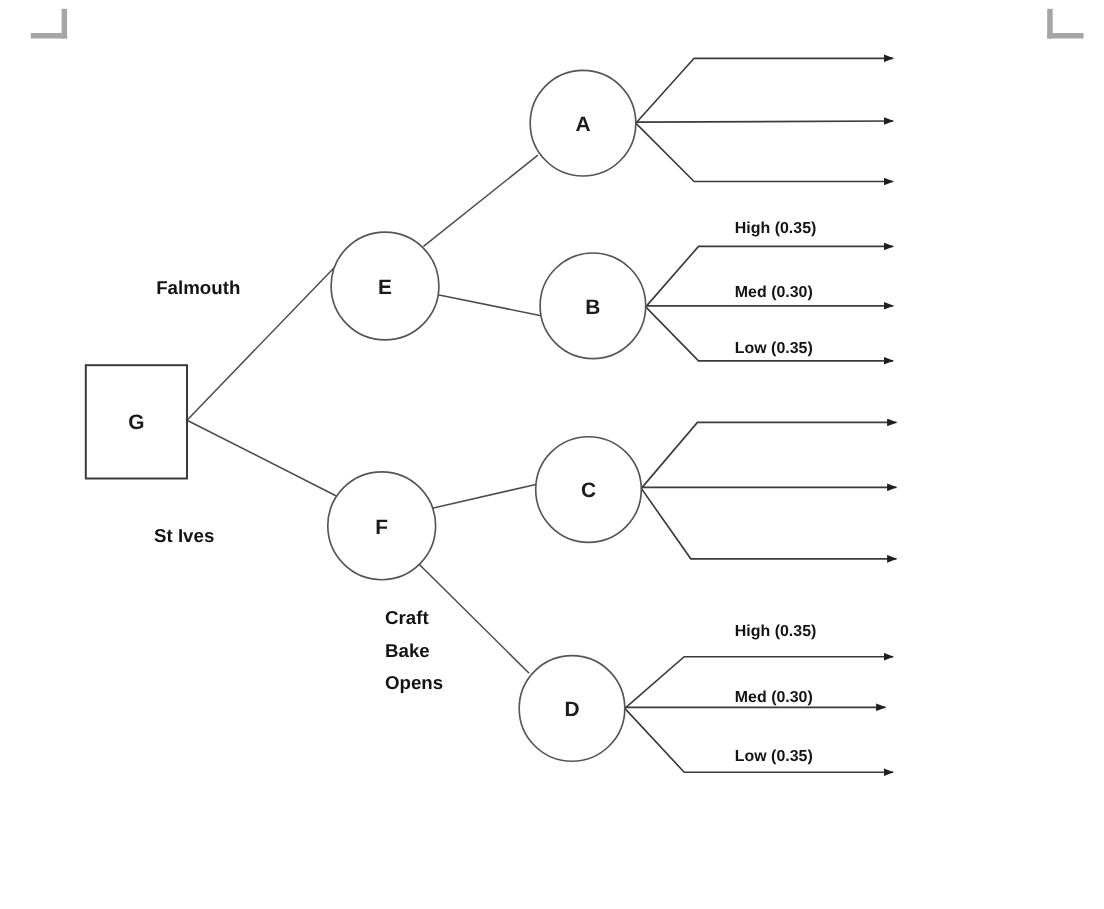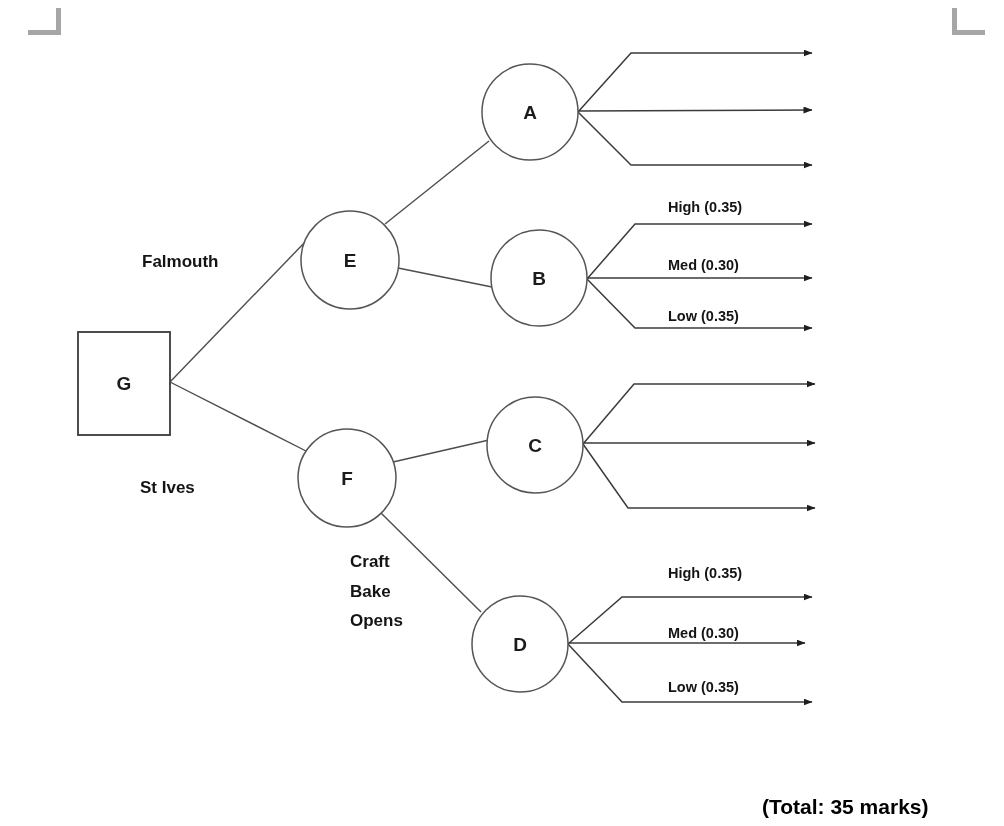--- a/index.html
+++ b/index.html
@@ -175,15 +175,14 @@
       <text class="branch-label" x="668" y="321">Low (0.35)</text>
     </g>
 
     <g>
       <text class="branch-label" x="668" y="578">High (0.35)</text>
       <text class="branch-label" x="668" y="638">Med (0.30)</text>
       <text class="branch-label" x="668" y="692">Low (0.35)</text>
     </g>
   </svg>
 
-  <div id="total-marks" style="left:762px; top:795px;">(Total: 35 marks)</div>
 
 </div>
 
 </body></html>

